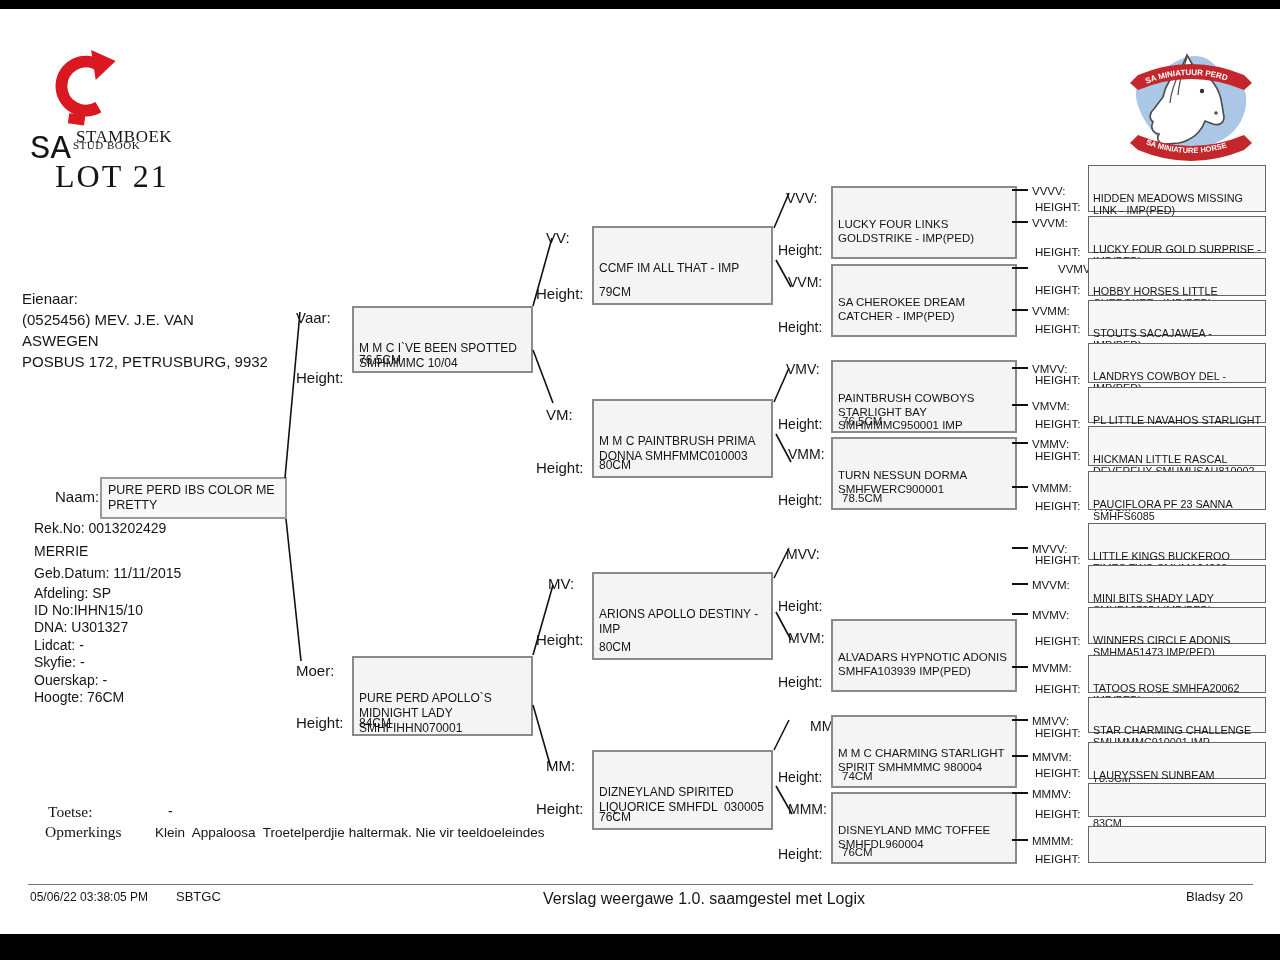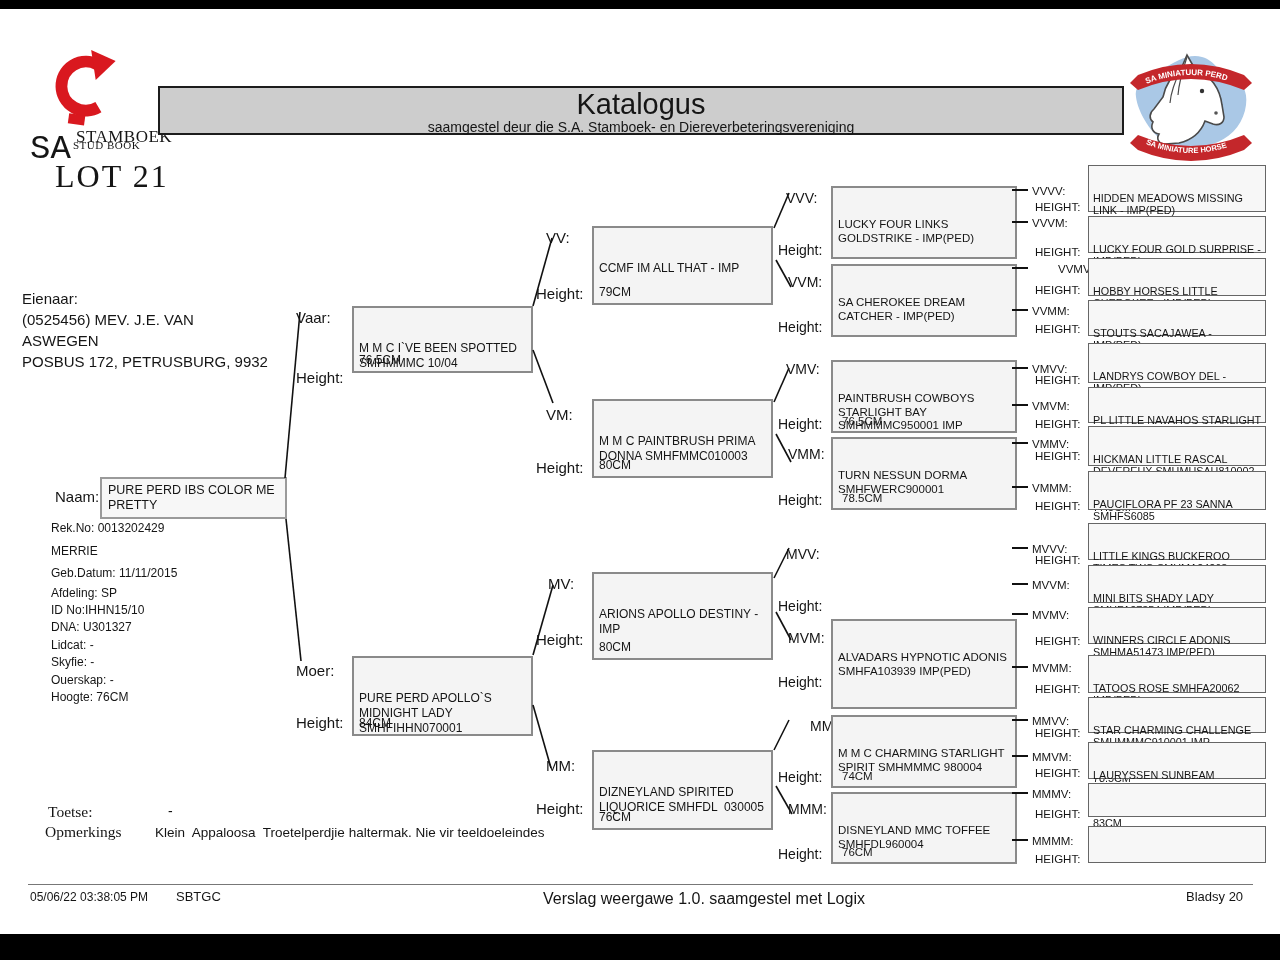--- a/index.html
+++ b/index.html
@@ -17,21 +17,21 @@
              background:var(--title-fill);border:2px solid #1c1c1c;text-align:center}
   .title-main{font-size:29px;line-height:31px;margin-top:1px}
   .title-sub{font-size:14px;line-height:15px}
   .lot{position:absolute;left:55px;top:158px;font-size:32px;letter-spacing:2px;font-family:"Liberation Serif",serif}
 
   
   .owner{position:absolute;left:22px;top:288px;font-size:15px;line-height:21px}
   .naam-label{position:absolute;left:55px;top:488px;font-size:15px}
   .naam-box{position:absolute;left:100px;top:477px;width:187px;height:42px;background:#f7f7f7;
             border:2px solid #9a9a9a;font-size:12.5px;line-height:15px;padding:4px 6px}
-  .details{position:absolute;left:51px;top:517px;width:270px;font-size:12px}
+  .details{position:absolute;left:34px;top:517px;width:270px;font-size:14px}
   .d-lg{line-height:22.5px}.d-sm{line-height:17.4px}
   .toetse-label{position:absolute;left:48px;top:803px;font-size:15.5px;font-family:"Liberation Serif",serif}
   .toetse-value{position:absolute;left:168px;top:803px;font-size:14px}
   .opm-label{position:absolute;left:45px;top:823px;font-size:15.5px;font-family:"Liberation Serif",serif}
   .opm-value{position:absolute;left:155px;top:825px;font-size:13.5px;white-space:pre-wrap}
 
   
   .plab{position:absolute;font-size:15px}
   .plab3{position:absolute;font-size:14px}
   .plab4{position:absolute;font-size:11.5px}
@@ -75,24 +75,20 @@
     <svg width="74" height="78" viewBox="0 0 80 86" style="position:absolute;left:18px;top:0">
       <path class="ring-arc" d="M57,63 A27,27 0 1 1 56,16" stroke-width="13"></path>
       <polygon class="ring-solid" points="49,0 76,12 54,33"></polygon>
       <rect class="ring-solid" x="24" y="71" width="18" height="11" transform="rotate(8 33 76)"></rect>
     </svg>
     <div class="sa">SA</div>
     <div class="l1">STAMBOEK</div>
     <div class="l2">STUD BOOK</div>
   </div>
 
-  <div class="title-box">
-    <div class="title-main">Katalogus</div>
-    <div class="title-sub">saamgestel deur die S.A. Stamboek- en Diereverbeteringsvereniging</div>
-  </div>
 
   <div class="logo-mh">
     <svg width="126" height="122" viewBox="0 0 126 122">
       <path class="map" d="M8,52 C6,36 22,30 34,24 C48,17 60,8 74,12 C88,16 90,28 102,32 C114,36 120,46 118,60 C116,76 106,90 90,97 C74,104 52,106 38,98 C24,90 10,68 8,52 Z"></path>
       <path d="M53,24 L59,10 L67,24 C83,30 92,44 94,60 L96,72 C96,78 91,81 85,79 L77,76 C73,87 64,95 51,98 L37,99 C31,99 28,94 31,89 C25,88 22,83 25,77 C21,74 21,68 26,64 L35,52 C38,38 44,30 53,24 Z" fill="#ffffff" stroke="#4a4a4a" stroke-width="1.6"></path>
       <path d="M53,24 C47,36 43,46 42,58 M59,12 C55,24 51,36 50,50" fill="none" stroke="#4a4a4a" stroke-width="1.2"></path>
       <circle cx="74" cy="46" r="2.2" fill="#333"></circle>
       <circle cx="88" cy="68" r="1.8" fill="#555"></circle>
       <path class="ribbon" d="M10,30 Q63,8 116,30 L116,45 Q63,23 10,45 Z"></path>
       <path class="ribbon" d="M10,30 L2,38 L10,45 Z M116,30 L124,38 L116,45 Z"></path>
@@ -204,21 +200,21 @@
   <div class="box g3" style="left:831px;top:437px;height:73px">
     <div>TURN NESSUN DORMA SMHFWERC900001</div>
     <div class="bheight3">78.5CM</div>
   </div>
   <div class="plab3" style="left:778px;top:492px">Height:</div>
 
   <div class="plab3" style="left:786px;top:546px">MVV:</div>
   <div class="plab3" style="left:778px;top:598px">Height:</div>
 
   <div class="plab3" style="left:788px;top:630px">MVM:</div>
-  <div class="box g3" style="left:831px;top:619px;height:90px">
+  <div class="box g3" style="left:831px;top:619px;height:73px">
     <div>ALVADARS HYPNOTIC ADONIS SMHFA103939 IMP(PED)</div>
     <div class="bheight3"></div>
   </div>
   <div class="plab3" style="left:778px;top:674px">Height:</div>
 
   <div class="plab3" style="left:810px;top:718px">MMV:</div>
   <div class="box g3" style="left:831px;top:715px;height:73px">
     <div>M M C CHARMING STARLIGHT SPIRIT SMHMMMC 980004</div>
     <div class="bheight3">74CM</div>
   </div>

